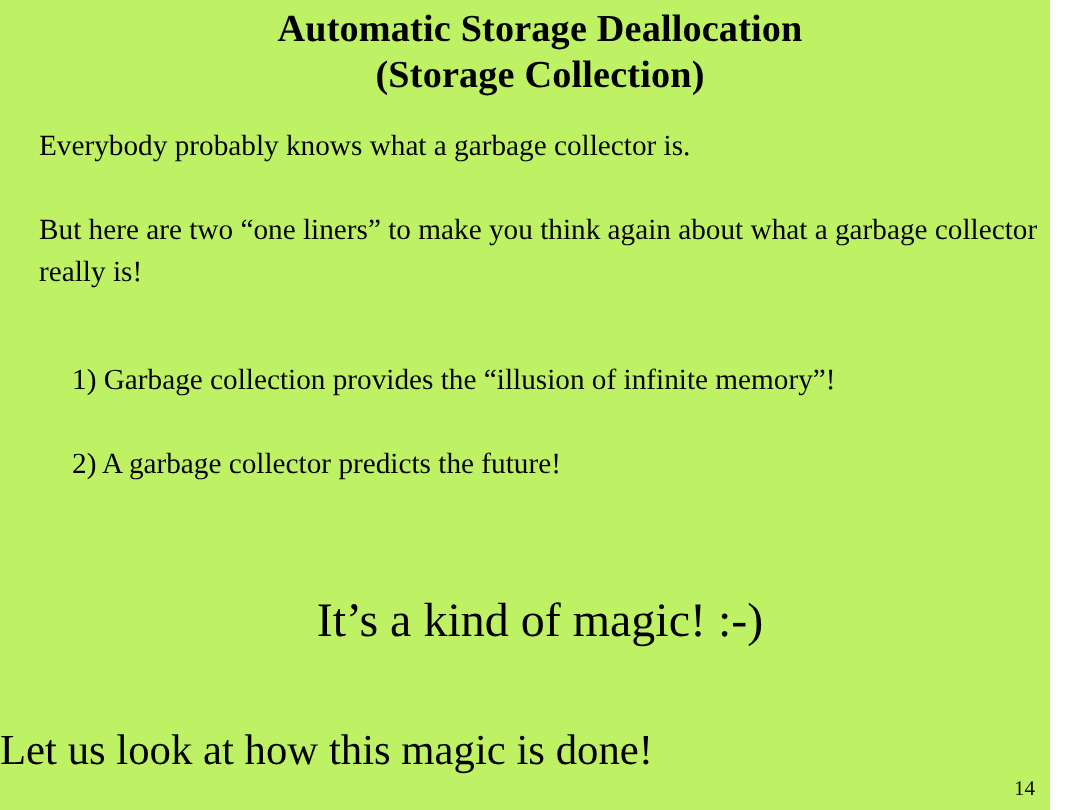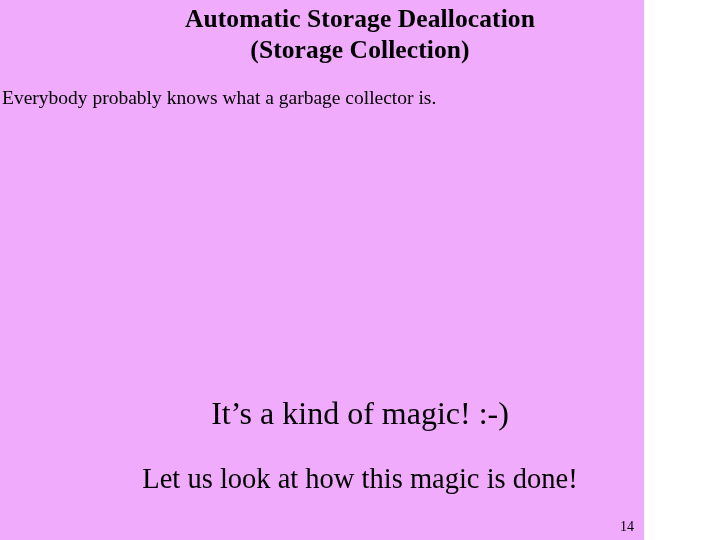--- a/index.html
+++ b/index.html
@@ -9,23 +9,23 @@
   body {
     width: 720px;
     height: 540px;
     background: #ffffff;
     font-family: "Liberation Serif", "DejaVu Serif", serif;
     color: #000000;
     overflow: hidden;
   }
   .slide {
     position: relative;
-    width: 644px;
+    width: 700px;
     height: 540px;
-    background: #f0abfc;
+    background: #bef264;
     font-family: Liberation Serif, serif;
   }
 
   
   .title-block {
     position: absolute;
     left: 0;
     top: 3px;
     width: 720px;
     text-align: center;
@@ -34,21 +34,21 @@
     font-size: 25.5px;
     font-weight: bold;
     line-height: 31px;
     letter-spacing: 0.1px;
     white-space: nowrap;
   }
 
   
   .body-block {
     position: absolute;
-    left: 2px;
+    left: 26px;
     top: 84px;
     width: 684px;
   }
   .para {
     font-size: 19.5px;
     line-height: 28px;
     text-align: left;
   }
   .para.gap-before {
     margin-top: 28px;
@@ -78,23 +78,22 @@
     top: 398px;
     width: 720px;
     text-align: center;
     font-size: 32px;
     line-height: 30px;
     white-space: nowrap;
   }
   .closing-two {
     position: absolute;
     left: 0;
-    top: 462px;
+    top: 484px;
     width: 720px;
-    text-align: center;
     font-size: 28.5px;
     line-height: 34px;
     white-space: nowrap;
   }
 
   
   .slide-number {
     position: absolute;
     right: 10px;
     bottom: 5px;
@@ -108,22 +107,27 @@
 
 <div class="slide">
 
   <div class="title-block">
     <div class="title-line">Automatic Storage Deallocation</div>
     <div class="title-line">(Storage Collection)</div>
   </div>
 
   <div class="body-block">
     <div class="para">Everybody probably knows what a garbage collector is.</div>
+    <div class="para gap-before">But here are two “one liners” to make you think again about what a garbage collector really is!</div>
   </div>
 
+  <div class="list-block">
+    <div class="list-item">1) Garbage collection provides the “illusion of infinite memory”!</div>
+    <div class="list-item gap-before">2) A garbage collector predicts the future!</div>
+  </div>
 
   <div class="closing-one">It’s a kind of magic! :-)</div>
 
   <div class="closing-two">Let us look at how this magic is done!</div>
 
   <div class="slide-number">14</div>
 
 </div>
 
 </body></html>

